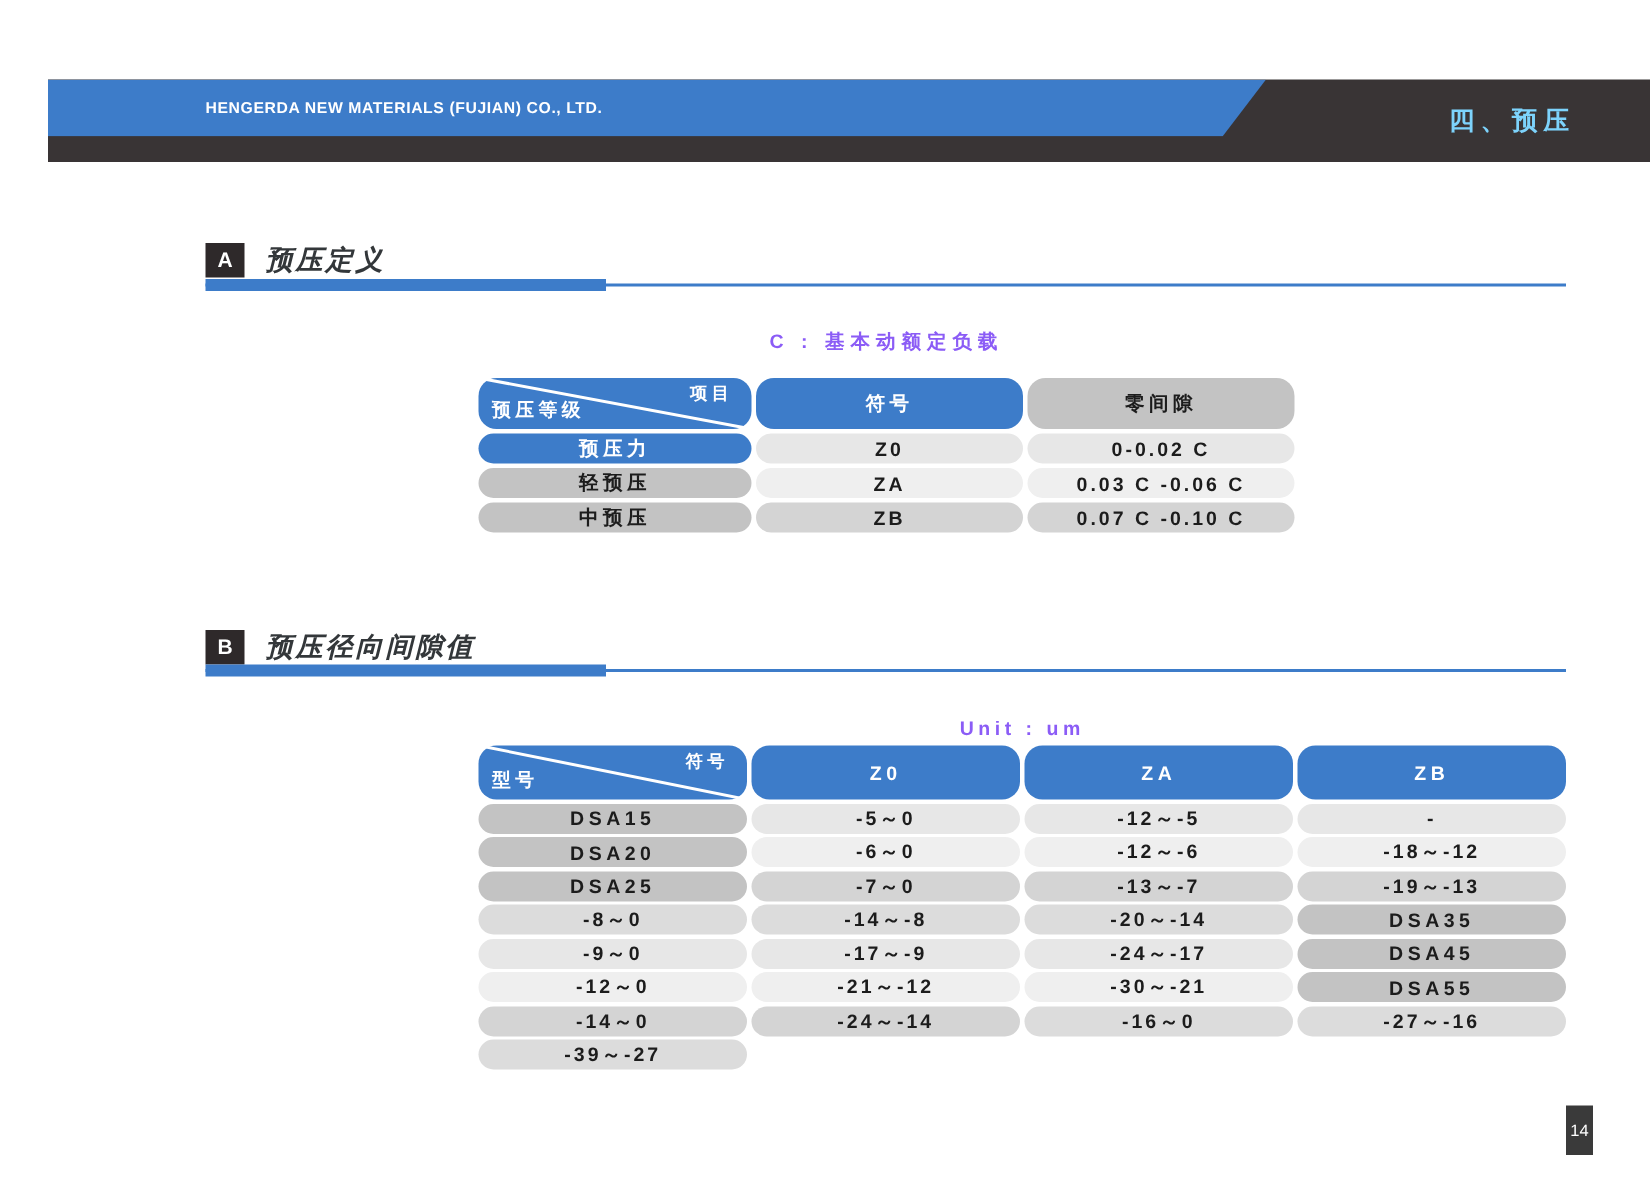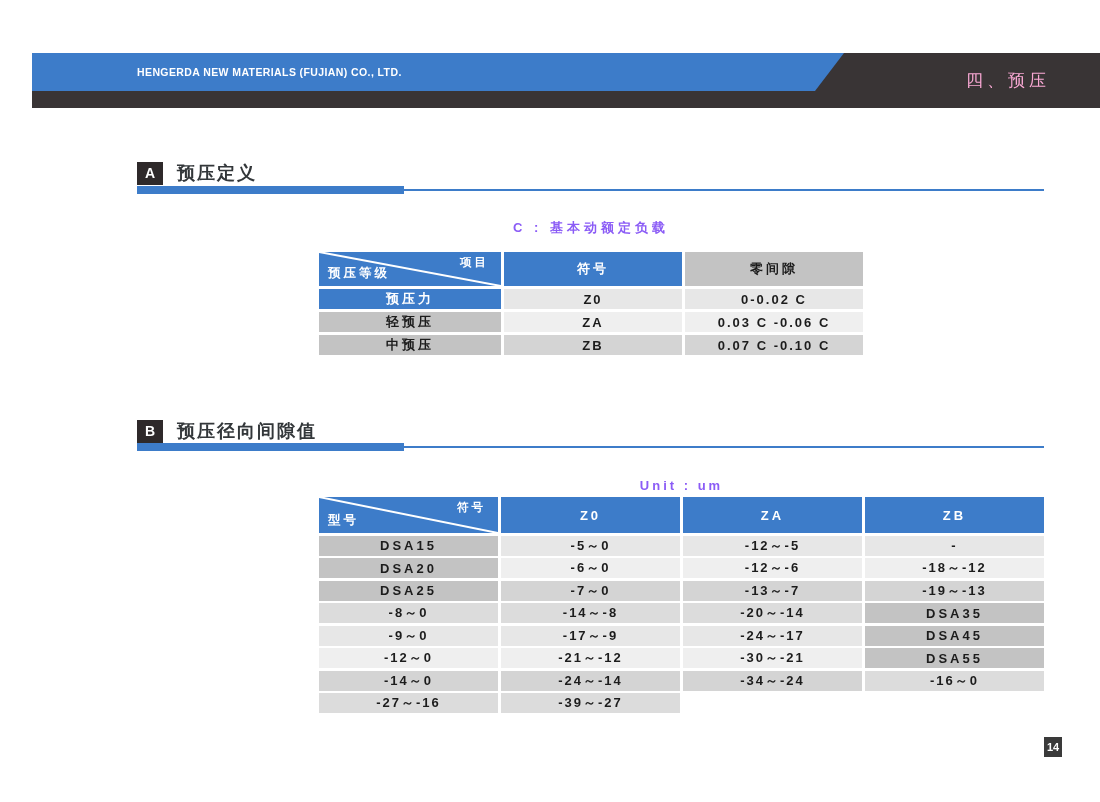--- a/index.html
+++ b/index.html
@@ -16,66 +16,66 @@
     position:absolute; left:0; top:0; width:812px; height:38px; background:#3d7cc9;
     clip-path:polygon(0 0, 812px 0, 783px 38px, 0 38px);
     display:flex; align-items:center;
   }
   .company {
     margin-left:105px; color:#ffffff; font-weight:bold; font-size:10.5px;
     letter-spacing:0.4px;
   }
   .banner-title {
     position:absolute; right:82px; top:0; height:55px; display:flex; align-items:center;
-    color:#f9a8d4; font-weight:normal; font-size:17px; letter-spacing:4px;
+    color:#7dd3fc; font-weight:bold; font-size:17px; letter-spacing:4px;
   }
 
   
   .sec-head { position:absolute; left:105px; display:flex; align-items:center; }
   .sec-badge {
     width:26px; height:23px; background:#2e292a; color:#ffffff; font-weight:bold;
     font-size:14px; display:flex; align-items:center; justify-content:center;
   }
-  .sec-title { margin-left:14px; color:#33373a; font-weight:bold; font-size:18px; letter-spacing:2px; }
+  .sec-title { margin-left:14px; color:#33373a; font-weight:bold; font-size:18px; letter-spacing:2px;font-style:italic; }
   .sec-bar { position:absolute; left:105px; width:907px; height:8px; }
   .sec-bar .thick { position:absolute; left:0; top:0; width:267px; height:8px; background:#3d7cc9; }
   .sec-bar .thin  { position:absolute; left:0; top:3px; width:100%; height:2px; background:#3d7cc9; }
 
   .note {
     position:absolute; color:#8b5cf6; font-weight:bold; font-size:13px;
     letter-spacing:4px; text-align:center;
   }
 
   
   .grid-table { position:absolute; display:grid; background:#ffffff; }
   .cell {
     display:flex; align-items:center; justify-content:center;
-    font-weight:bold; color:#1c1c1c; font-size:13px; letter-spacing:2px;
+    font-weight:bold; color:#1c1c1c; font-size:13px; letter-spacing:2px;border-radius:12px;
   }
   .th { background:#3d7cc9; color:#ffffff; letter-spacing:3px; }
   .corner { position:relative; background:#3d7cc9; }
   .corner svg { position:absolute; left:0; top:0; width:100%; height:100%; }
   .corner .lbl { position:absolute; color:#ffffff; font-weight:bold; }
   .corner .lbl-top { top:3px; right:12px; font-size:11.5px; letter-spacing:3px; }
   .corner .lbl-bottom { bottom:4px; left:9px; font-size:12.5px; letter-spacing:3px; }
   .c-label { background:#c3c3c3; letter-spacing:3px; }
   .shade-0 { background:#e7e7e7; }
   .shade-1 { background:#efefef; }
   .shade-2 { background:#d4d4d4; }
   .shade-3 { background:#dcdcdc; }
 
   #tableA { left:287px; top:252px; grid-template-columns:182px 178px 178px;
             grid-template-rows:34px 20px 20px 20px; gap:3px; }
   #tableB { left:287px; top:497px; grid-template-columns:179px 179px 179px 179px;
             grid-template-rows:36px 20px 20px 20px 20px 20px 20px 20px 20px; gap:2.5px 3px; }
 
   
   .page-num {
-    position:absolute; left:1012px; top:737px; min-width:18px; height:20px;
-    background:#3a3a3a; color:#ffffff; font-weight:bold; font-size:11px;
+    position:absolute; left:1012px; top:737px; min-width:18px; height:33px;
+    background:#3a3a3a; color:#ffffff; font-weight:normal; font-size:11px;
     display:flex; align-items:center; justify-content:center; padding:0 2px;
   }
 </style>
 </head>
 <body>
 
 <div class="page">
 
   <div class="banner">
     <div class="banner-blue">
@@ -167,21 +167,20 @@
     <div class="cell shade-0">-24～-17</div>
 
     <div class="cell c-label">DSA45</div>
     <div class="cell shade-1">-12～0</div>
     <div class="cell shade-1">-21～-12</div>
     <div class="cell shade-1">-30～-21</div>
 
     <div class="cell c-label">DSA55</div>
     <div class="cell shade-2">-14～0</div>
     <div class="cell shade-2">-24～-14</div>
-    <div class="cell shade-2">-34～-24</div>
 
     <div class="cell shade-3">-16～0</div>
     <div class="cell shade-3">-27～-16</div>
     <div class="cell shade-3">-39～-27</div>
   </div>
 
   <div class="page-num">14</div>
 
 </div>
 

